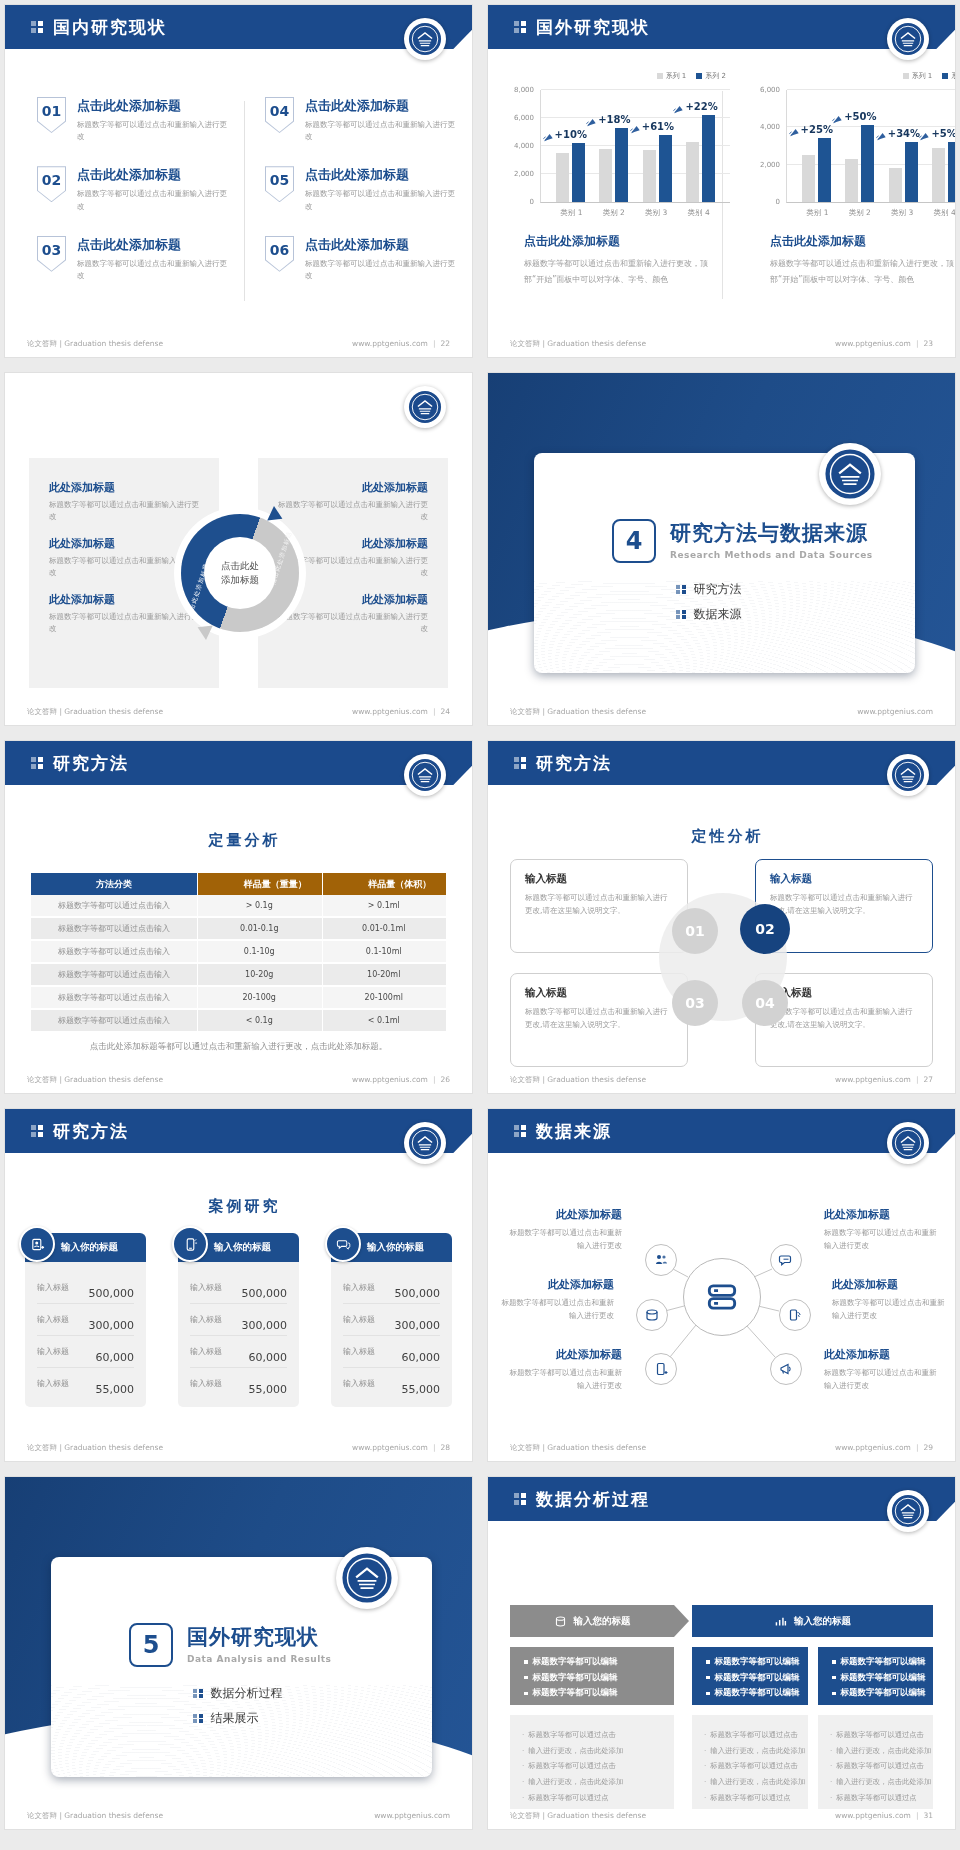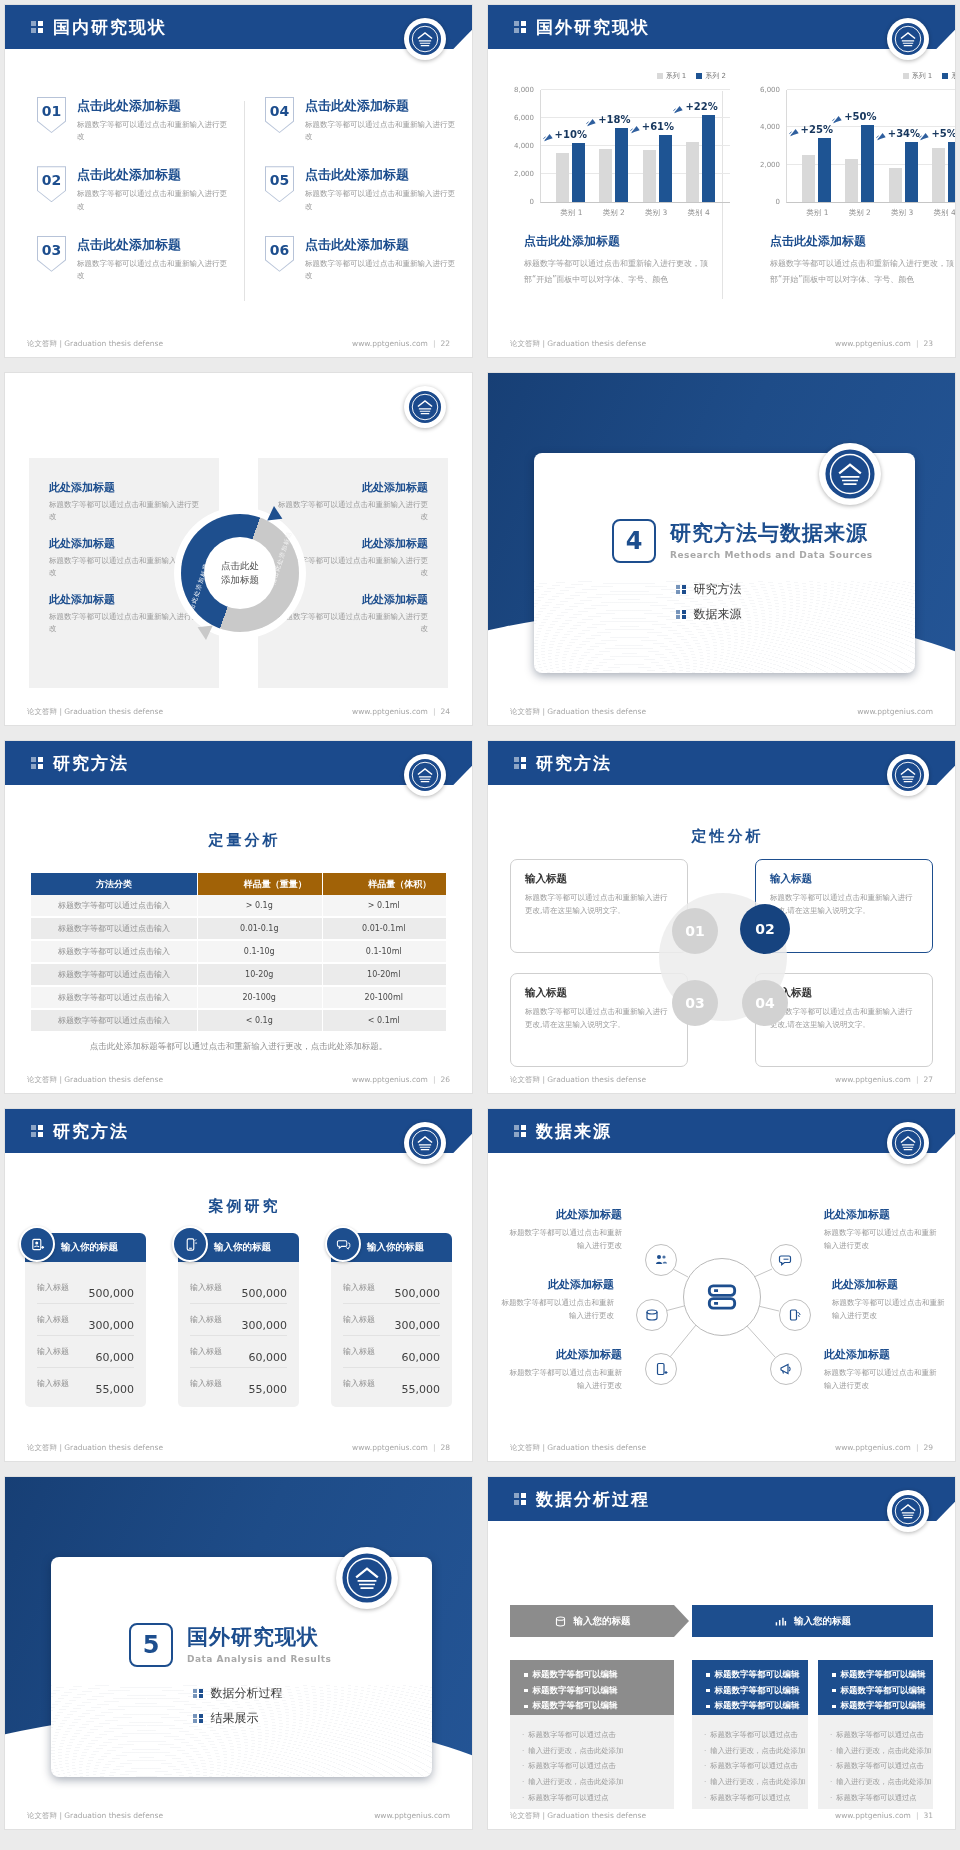--- a/index.html
+++ b/index.html
@@ -146,21 +146,21 @@
   .hub-sm{position:absolute;width:30px;height:30px;border-radius:50%;background:#fff;border:1px solid #bfbfbf;
     display:flex;align-items:center;justify-content:center;z-index:3;}
   .hub-lines{position:absolute;inset:0;z-index:2;}
   
   .step-head{position:absolute;top:128px;height:32px;display:flex;align-items:center;justify-content:center;
     gap:7px;font-size:9.5px;font-weight:bold;color:#fff;box-sizing:border-box;}
   .step-head.gray{left:22px;width:164px;background:#8c8c8c;}
   .step-head.blue{left:204px;right:22px;background:#1d4e8e;}
   .step-arrow{position:absolute;top:128px;left:186px;width:0;height:0;border-left:15px solid #8c8c8c;
     border-top:16px solid transparent;border-bottom:16px solid transparent;z-index:2;}
-  .sbox{position:absolute;top:170px;height:58px;box-sizing:border-box;padding:7px 0 0 14px;margin-top:13px;}
+  .sbox{position:absolute;top:170px;height:58px;box-sizing:border-box;padding:7px 0 0 14px;}
   .sbox.gray{left:22px;width:164px;background:#8c8c8c;}
   .sbox.b1{left:204px;width:116px;background:#1d4e8e;}
   .sbox.b2{left:330px;right:22px;background:#1d4e8e;}
   .sb-line{display:flex;align-items:center;font-size:8.5px;font-weight:bold;color:#fff;line-height:1.85;}
   .sb-line i{width:3.5px;height:3.5px;background:#fff;margin-right:5px;flex:none;}
   .spanel{position:absolute;top:238px;height:94px;background:#f0f0f0;box-sizing:border-box;padding:12px 0 0 12px;}
   .spanel.p1{left:22px;width:164px;}
   .spanel.p2{left:204px;width:116px;}
   .spanel.p3{left:330px;right:22px;}
   .sp-line{display:flex;font-size:7.3px;color:#9b9b9b;line-height:2.15;white-space:nowrap;}

